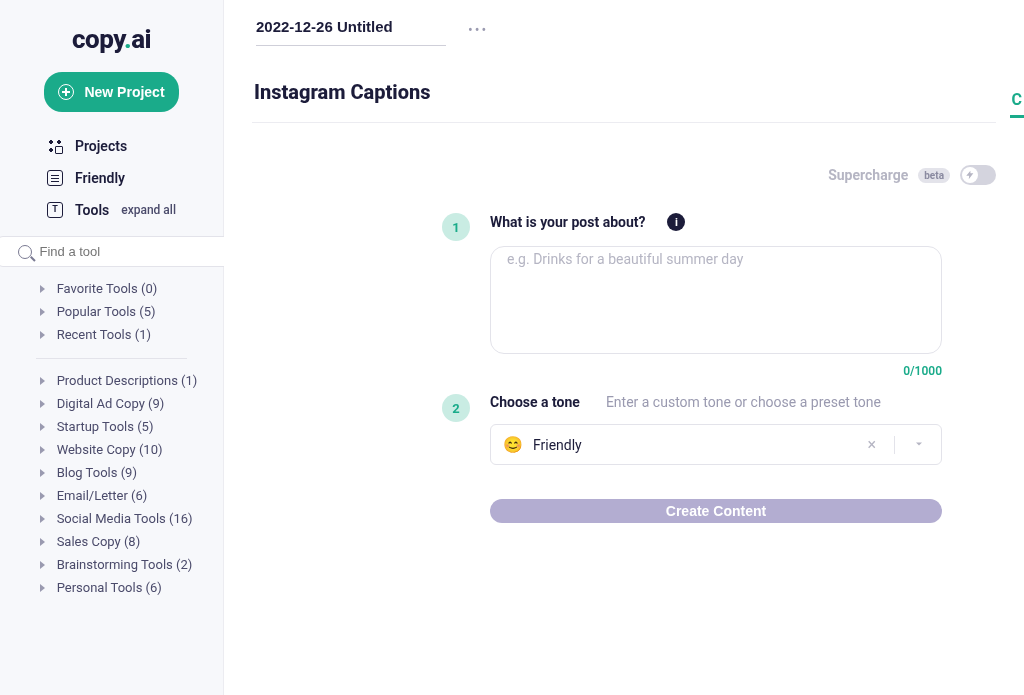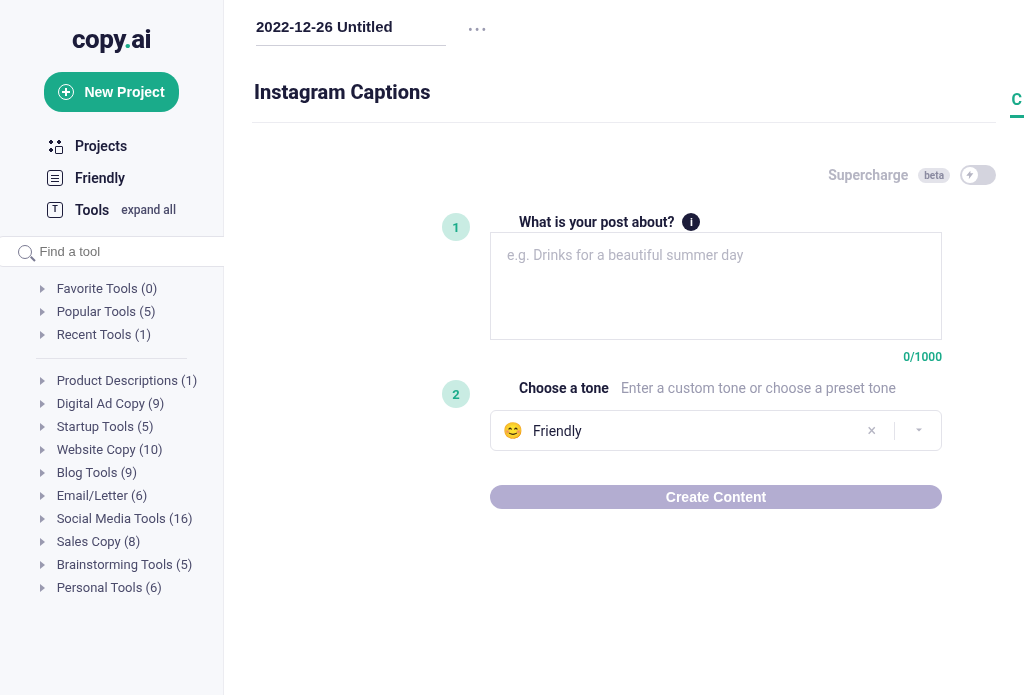--- a/index.html
+++ b/index.html
@@ -48,24 +48,24 @@
 .supercharge-row { display:flex; align-items:center; justify-content:flex-end; gap:10px; padding: 42px 0 28px 0; }
 .sc-label { font-size:14px; font-weight:700; color:#b5b5c3; }
 .sc-badge { background:#e3e3ea; color:#8a8aa0; font-size:10px; font-weight:700; padding:2px 6px; border-radius:8px; }
 .sc-toggle { width:36px; height:20px; background:#d4d4de; border-radius:10px; position:relative; cursor:pointer; }
 .sc-knob { position:absolute; left:2px; top:2px; width:16px; height:16px; background:#fff; border-radius:50%; display:flex; align-items:center; justify-content:center; }
 .sc-knob svg { width:10px; height:10px; }
 .form-area { max-width: 500px; margin: 0 auto 0 190px; }
 .step { display:flex; gap:20px; margin-bottom:16px; }
 .step-num { flex:none; width:28px; height:28px; border-radius:50%; background:#c9ece3; color:#1aab8a; font-weight:700; font-size:13px; display:flex; align-items:center; justify-content:center; }
 .step-body { flex:1; }
-.step-label { font-size:14px; font-weight:700; color:#1c1c3a; display:flex; align-items:center; gap:8px;margin-left:29px; }
+.step-label { font-size:14px; font-weight:700; color:#1c1c3a; display:flex; align-items:center; gap:22px; }
 .step-hint { font-size:14px; font-weight:400; color:#9a9ab0; margin-left:4px; }
 .info-badge { width:18px; height:18px; border-radius:50%; background:#1c1c3a; color:#fff; font-size:11px; font-weight:700; display:inline-flex; align-items:center; justify-content:center; }
-.textarea { width:100%; margin-top:1px; border:1px solid #e3e3ea; border-radius:0; padding:14px 16px; font-size:14px; color:#1c1c3a; font-family:inherit; resize:none; height:108px; outline:none; }
+.textarea { width:100%; margin-top:15px; border:1px solid #e3e3ea; border-radius:14px; padding:4px 16px; font-size:14px; color:#1c1c3a; font-family:inherit; resize:none; height:108px; outline:none; }
 .textarea::placeholder { color:#b5b5c3; }
 .counter { text-align:right; font-size:12px; color:#1aab8a; font-weight:600; margin-top:6px; }
 .tone-select { margin-top:14px; border:1px solid #e3e3ea; border-radius:6px; padding:10px 12px; display:flex; align-items:center; gap:10px; cursor:pointer; }
 .tone-emoji { font-size:16px; }
 .tone-text { font-size:14px; color:#1c1c3a; flex:1; }
 .tone-clear { color:#b5b5c3; font-size:16px; padding:0 8px; cursor:pointer; }
 .tone-sep { width:1px; height:18px; background:#e3e3ea; }
 .tone-chev { color:#b5b5c3; padding:0 4px 0 8px; }
 .create-btn { width:100%; margin-top:34px; background:#b3add1; color:#fff; border:none; border-radius:14px; padding:4px 0; font-size:14px; font-weight:600; cursor:pointer; }
 .right-peek { position:absolute; right:0; top:84px; color:#1aab8a; font-size:16px; font-weight:700; padding:6px 2px; border-bottom:3px solid #1aab8a; }
@@ -142,21 +142,21 @@
       <div class="tg-item">
           <span class="chev"></span>
           <span>Social Media Tools (16)</span>
         </div>
       <div class="tg-item">
           <span class="chev"></span>
           <span>Sales Copy (8)</span>
         </div>
       <div class="tg-item">
           <span class="chev"></span>
-          <span>Brainstorming Tools (5)</span>
+          <span>Brainstorming Tools (2)</span>
         </div>
       <div class="tg-item">
           <span class="chev"></span>
           <span>Personal Tools (6)</span>
         </div>
     </div>
   </aside>
 
   <main class="main" style="position:relative;">
     <div class="topbar">

